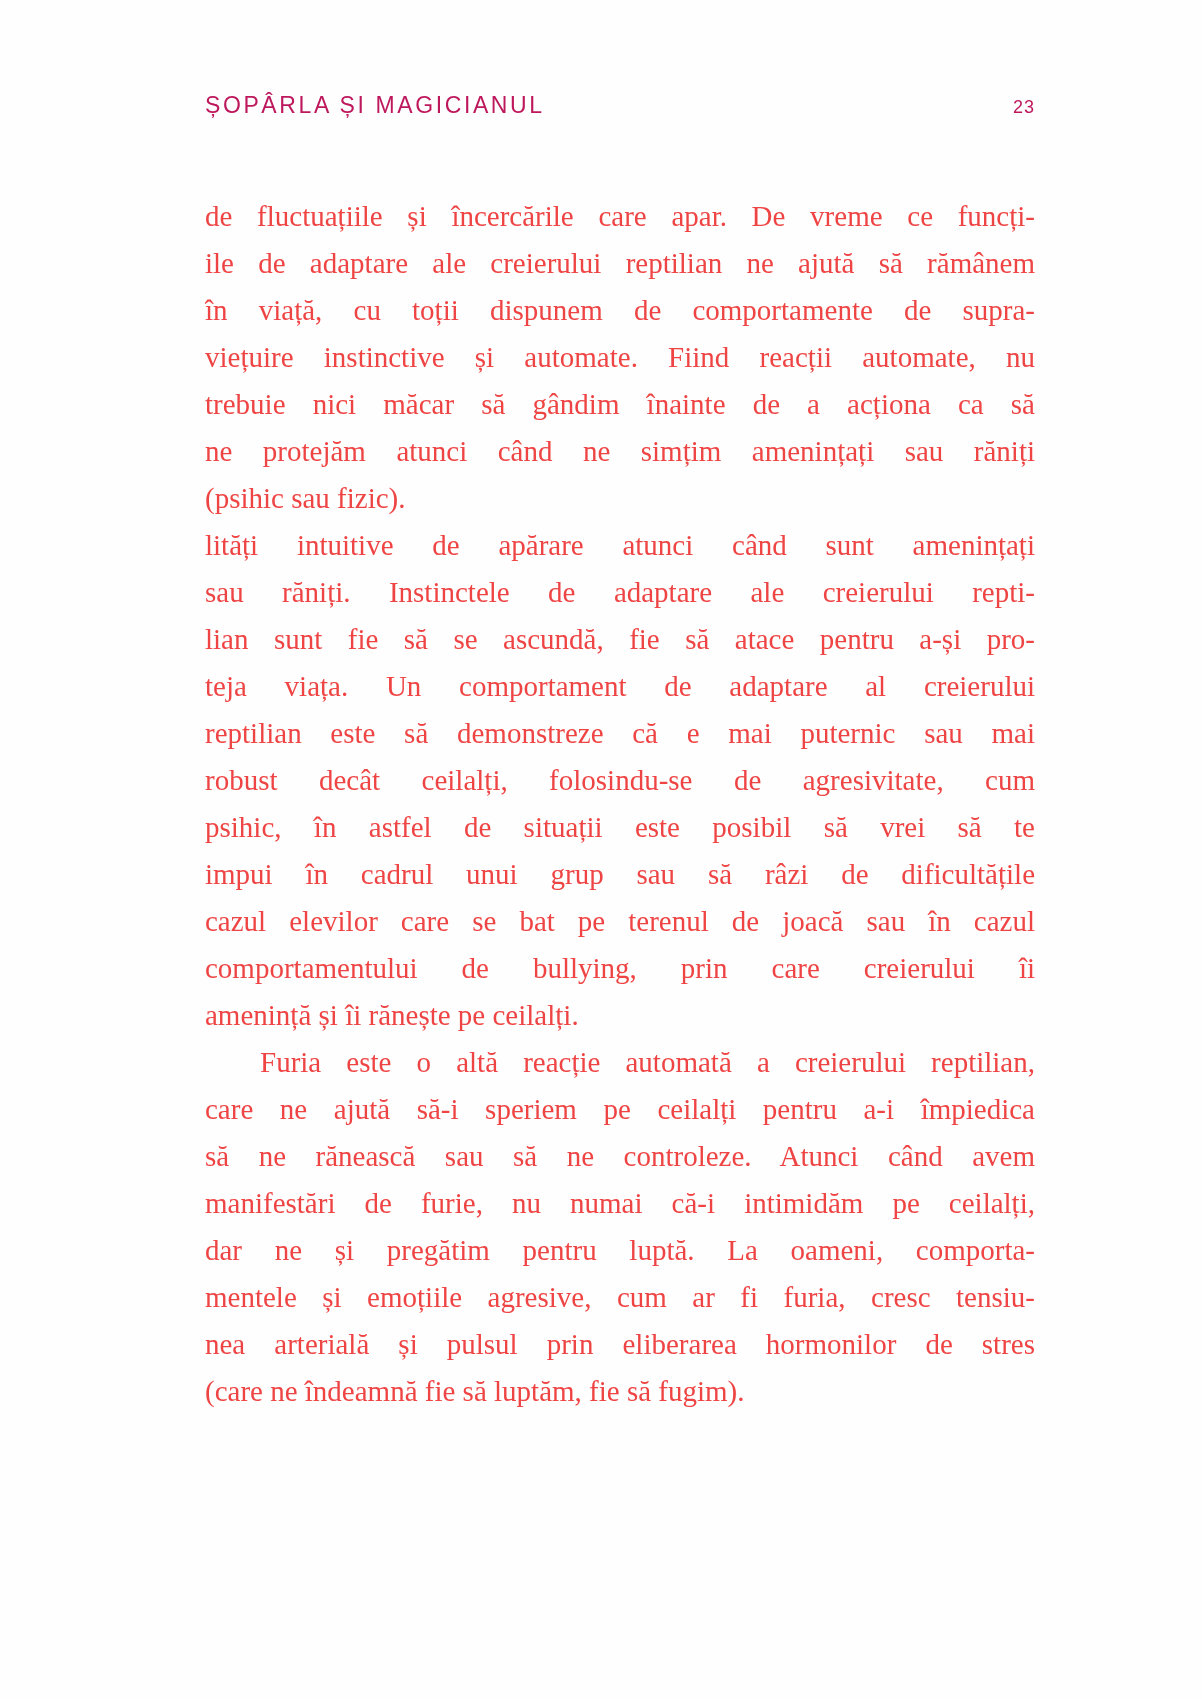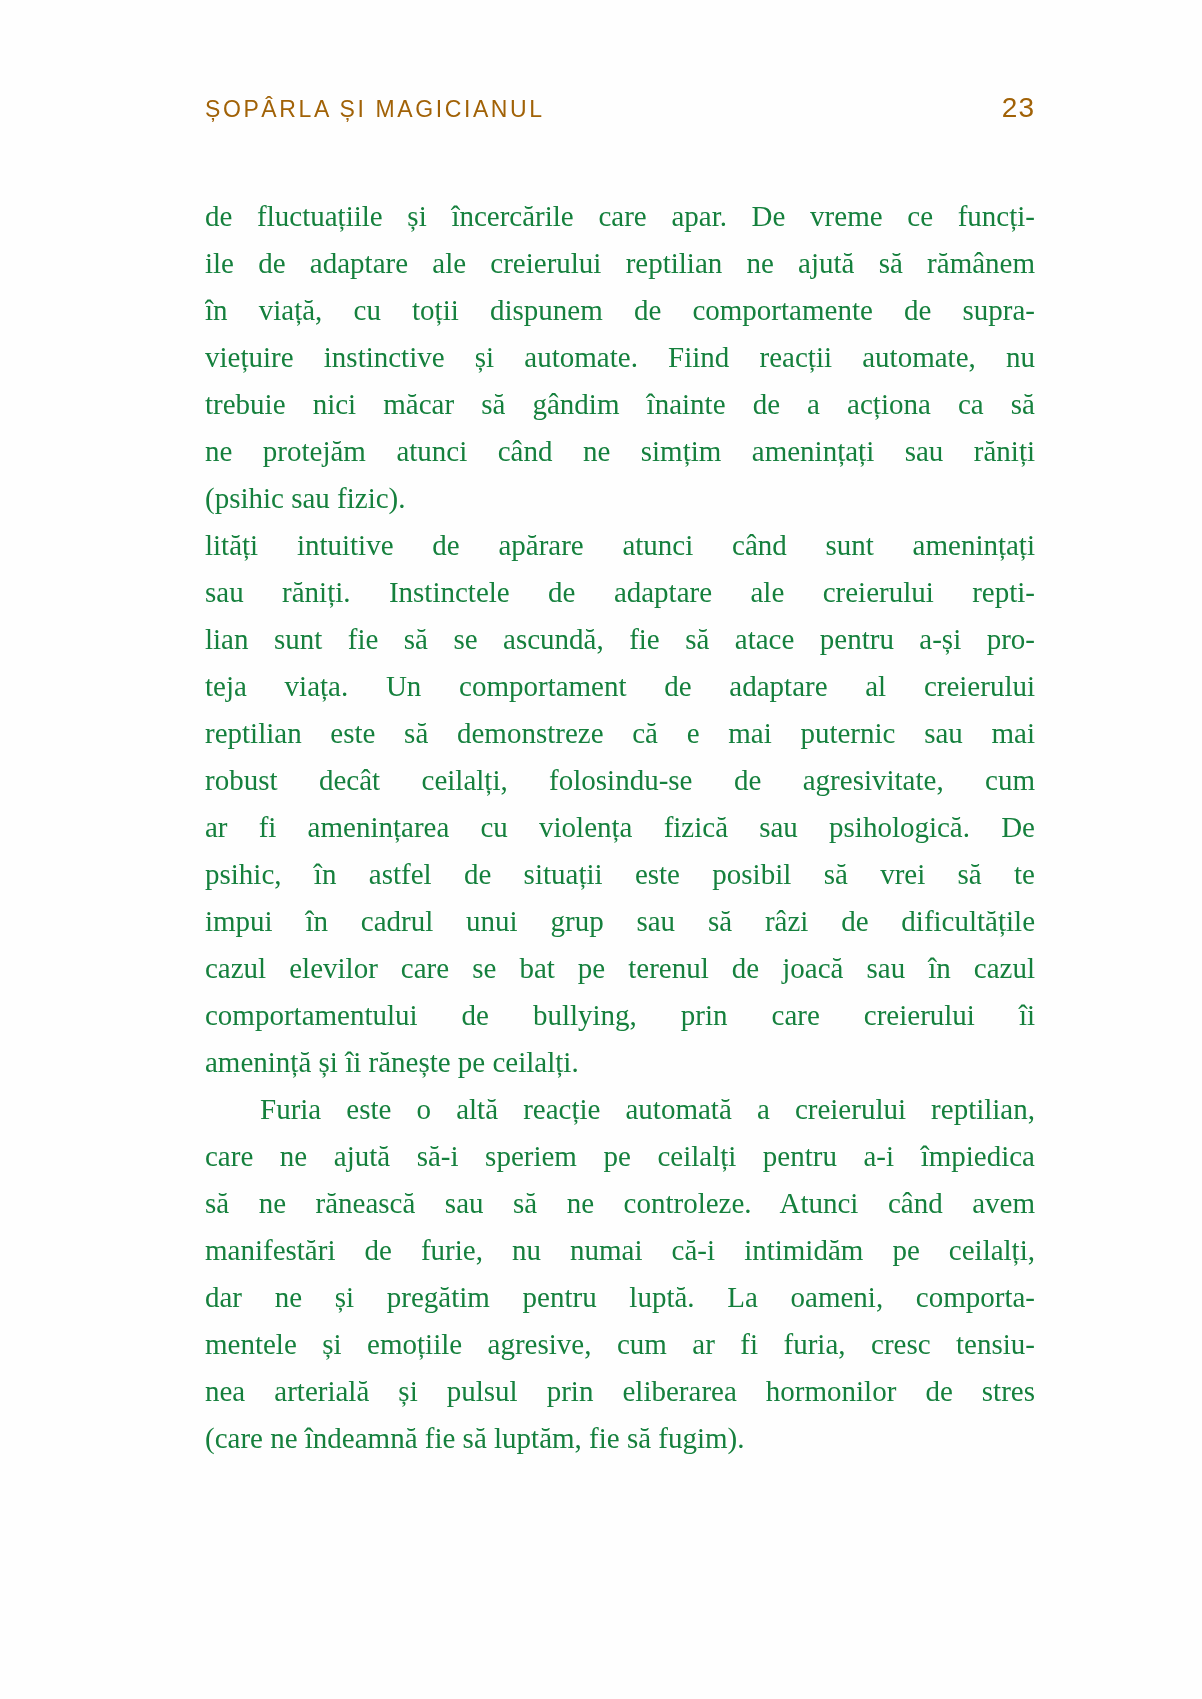--- a/index.html
+++ b/index.html
@@ -17,38 +17,38 @@
   }
   .page-header {
     position: absolute;
     top: 92px;
     left: 205px;
     width: 830px;
     display: flex;
     justify-content: space-between;
     align-items: baseline;
     font-family: "Liberation Sans", "DejaVu Sans", sans-serif;
-    color: #a16207;
+    color: #be185d;
   }
   .page-title {
     font-size: 23px;
     font-weight: 500;
     letter-spacing: 2.6px;
   }
   .page-number {
-    font-size: 28px;
+    font-size: 18px;
     font-weight: 400;
     letter-spacing: 1px;
   }
   .page-body {
     position: absolute;
     top: 193px;
     left: 205px;
     width: 830px;
-    color: #15803d;
+    color: #ef4444;
     font-size: 29px;
     line-height: 47px;
   }
   .paragraph { margin: 0; }
   .line {
     height: 47px;
     overflow: hidden;
     text-align: justify;
     text-align-last: justify;
   }
@@ -77,21 +77,20 @@
         <div class="line">ne protejăm atunci când ne simțim amenințați sau răniți</div>
         <div class="line last">(psihic sau fizic).</div>
       </div>
       <div class="paragraph">
         <div class="line">lități intuitive de apărare atunci când sunt amenințați</div>
         <div class="line">sau răniți. Instinctele de adaptare ale creierului repti-</div>
         <div class="line">lian sunt fie să se ascundă, fie să atace pentru a-și pro-</div>
         <div class="line">teja viața. Un comportament de adaptare al creierului</div>
         <div class="line">reptilian este să demonstreze că e mai puternic sau mai</div>
         <div class="line">robust decât ceilalți, folosindu-se de agresivitate, cum</div>
-        <div class="line">ar fi amenințarea cu violența fizică sau psihologică. De</div>
         <div class="line">psihic, în astfel de situații este posibil să vrei să te</div>
         <div class="line">impui în cadrul unui grup sau să râzi de dificultățile</div>
         <div class="line">cazul elevilor care se bat pe terenul de joacă sau în cazul</div>
         <div class="line">comportamentului de bullying, prin care creierului îi</div>
         <div class="line last">amenință și îi rănește pe ceilalți.</div>
       </div>
       <div class="paragraph">
         <div class="line indent">Furia este o altă reacție automată a creierului reptilian,</div>
         <div class="line">care ne ajută să-i speriem pe ceilalți pentru a-i împiedica</div>
         <div class="line">să ne rănească sau să ne controleze. Atunci când avem</div>

